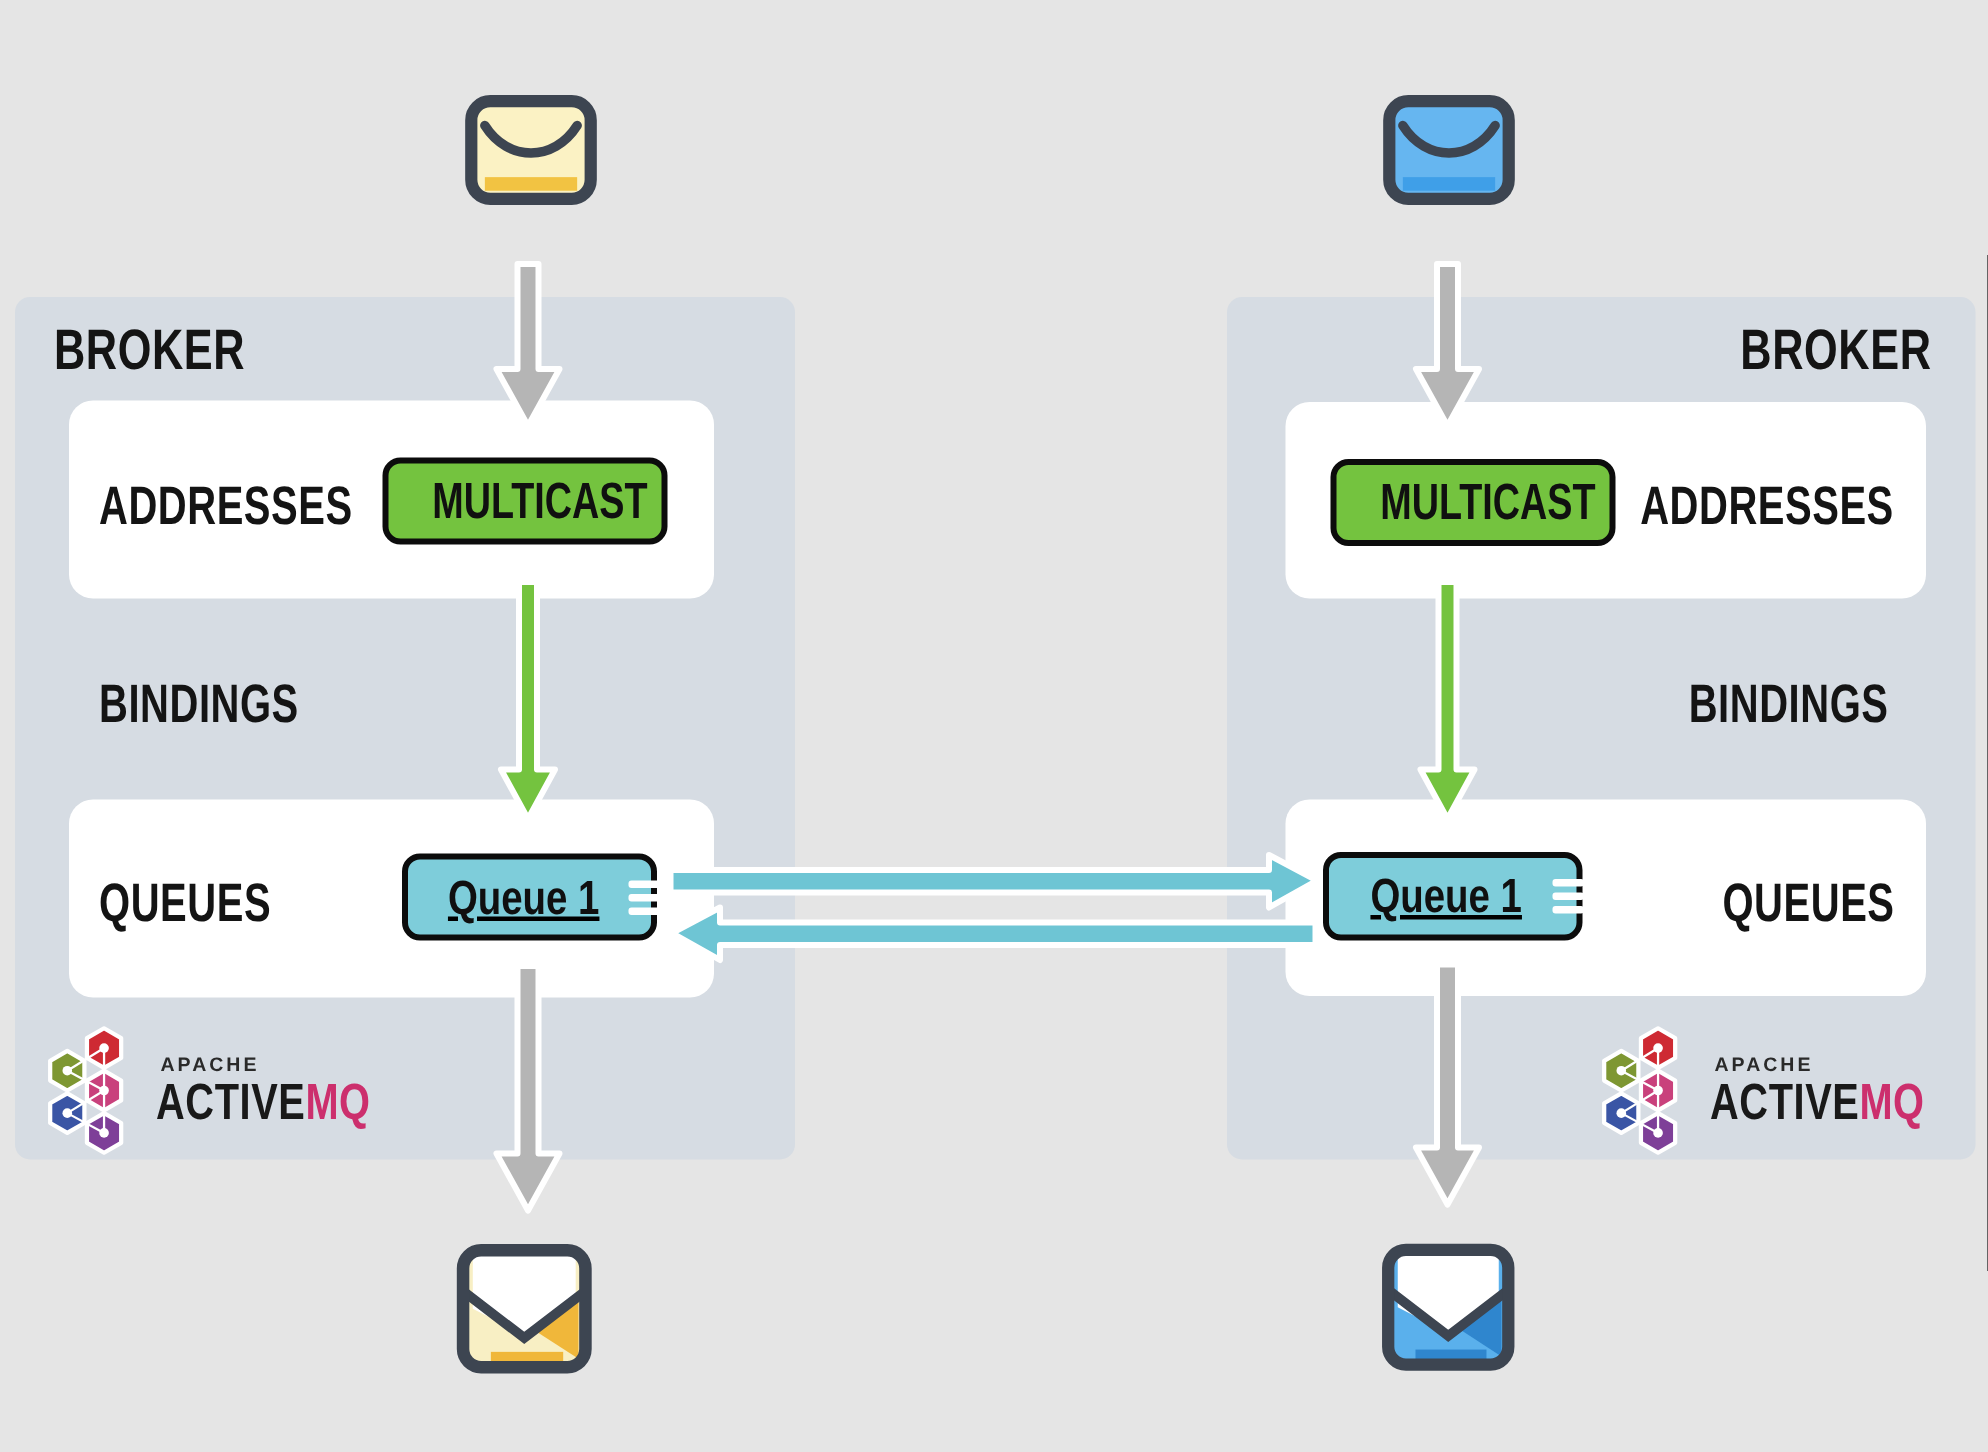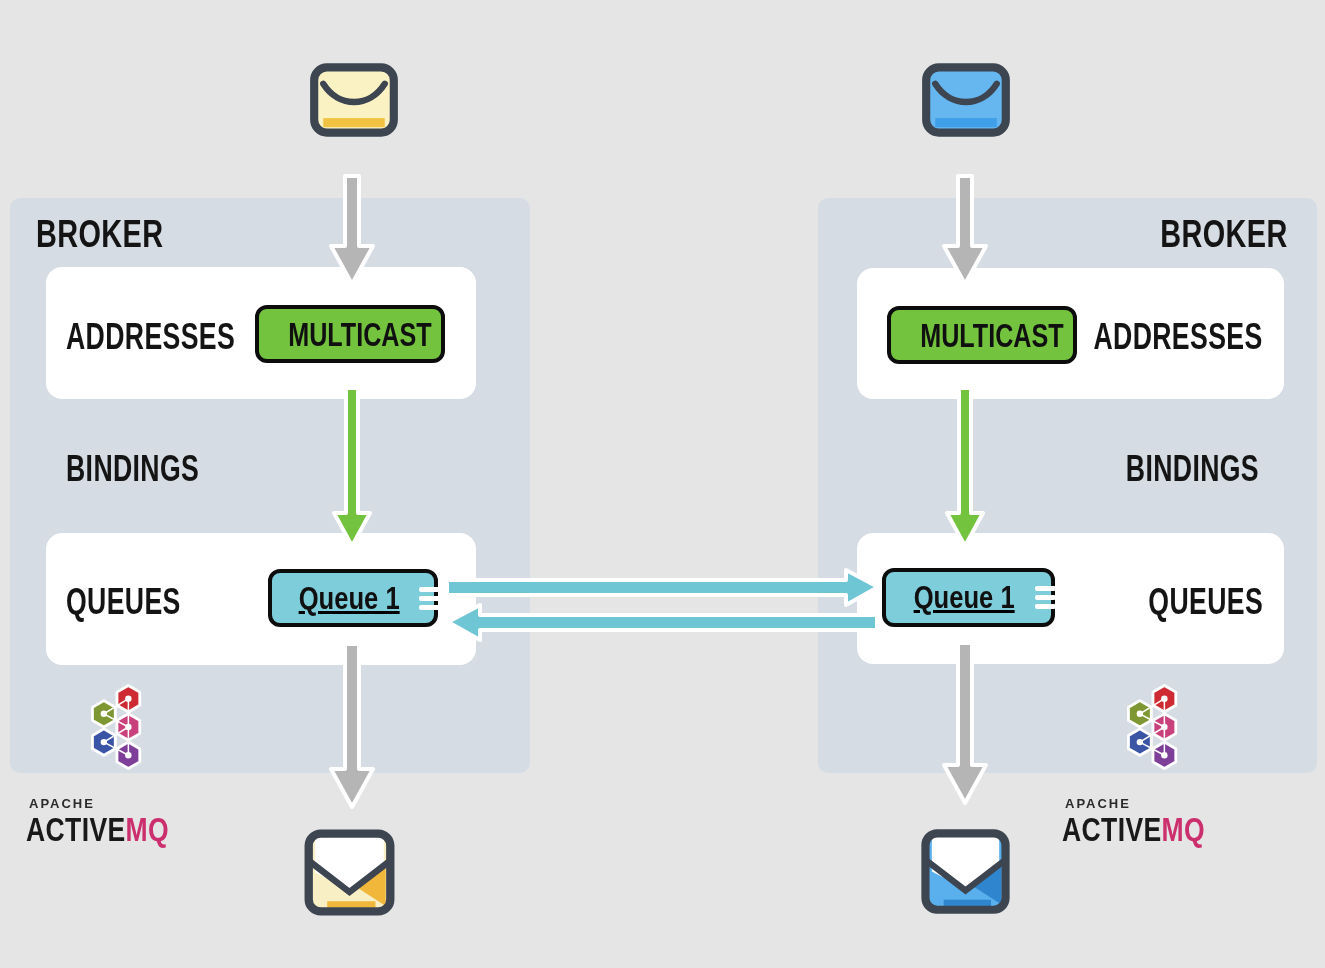--- a/index.html
+++ b/index.html
@@ -25,21 +25,21 @@
   .badge .btxt{font-weight:700;color:#101010;font-size:34px;transform:scaleX(.74);white-space:nowrap;}
   .badge.queue .btxt{font-size:32px;transform:scaleX(.8);}
   .badge.m-l{left:255px;top:305px;width:190px;height:58px;}
   .badge.m-r{left:887px;top:306px;width:190px;height:58px;}
   .badge.q-l{left:268px;top:569px;width:170px;height:58px;}
   .badge.q-r{left:882px;top:568px;width:173px;height:59px;}
   .hamburger{display:flex;flex-direction:column;gap:4px;margin-left:7px;}
   .hamburger i{display:block;width:21px;height:5px;background:#fff;border-radius:2px;}
   .overlay{position:absolute;left:0;top:0;pointer-events:none;}
   .icon{position:absolute;}
-  .logo{position:absolute;display:flex;align-items:center;gap:26px;flex-direction:column;}
+  .logo{position:absolute;display:flex;align-items:center;gap:12px;}
   .logo.left{left:26px;top:684px;}
   .logo.right{left:1062px;top:684px;}
   .logo-text{display:flex;flex-direction:column;}
   .logo-apache{font-size:13px;font-weight:700;letter-spacing:2px;color:#2A2A2A;margin-left:3px;}
   .logo-name{display:flex;font-weight:700;font-size:34px;line-height:36px;
              transform:scaleX(.78);transform-origin:left center;letter-spacing:.5px;}
   .logo-active{color:#191919;}
   .logo-mq{color:#CC2F6D;}
 </style>
 </head>

